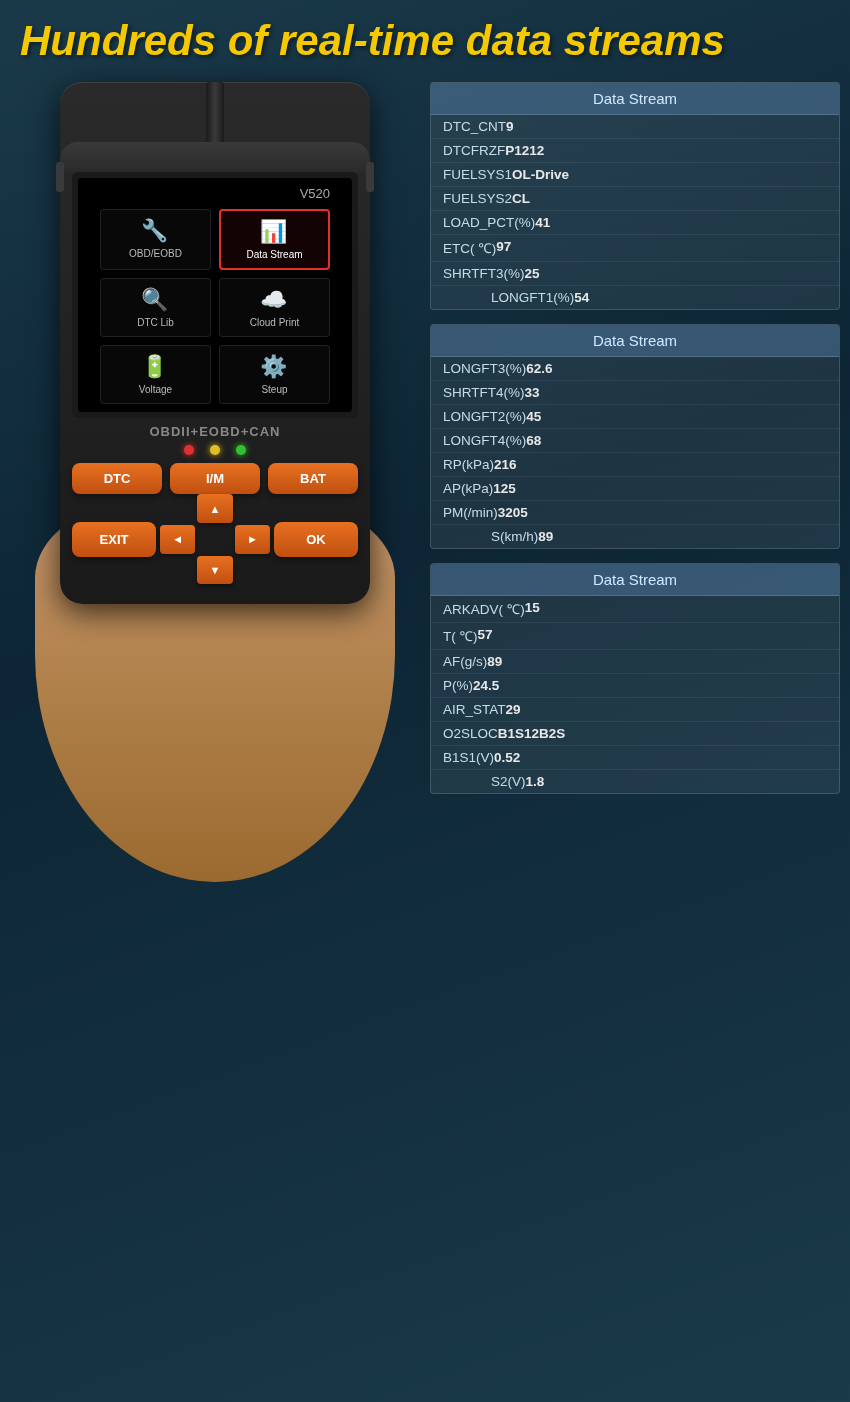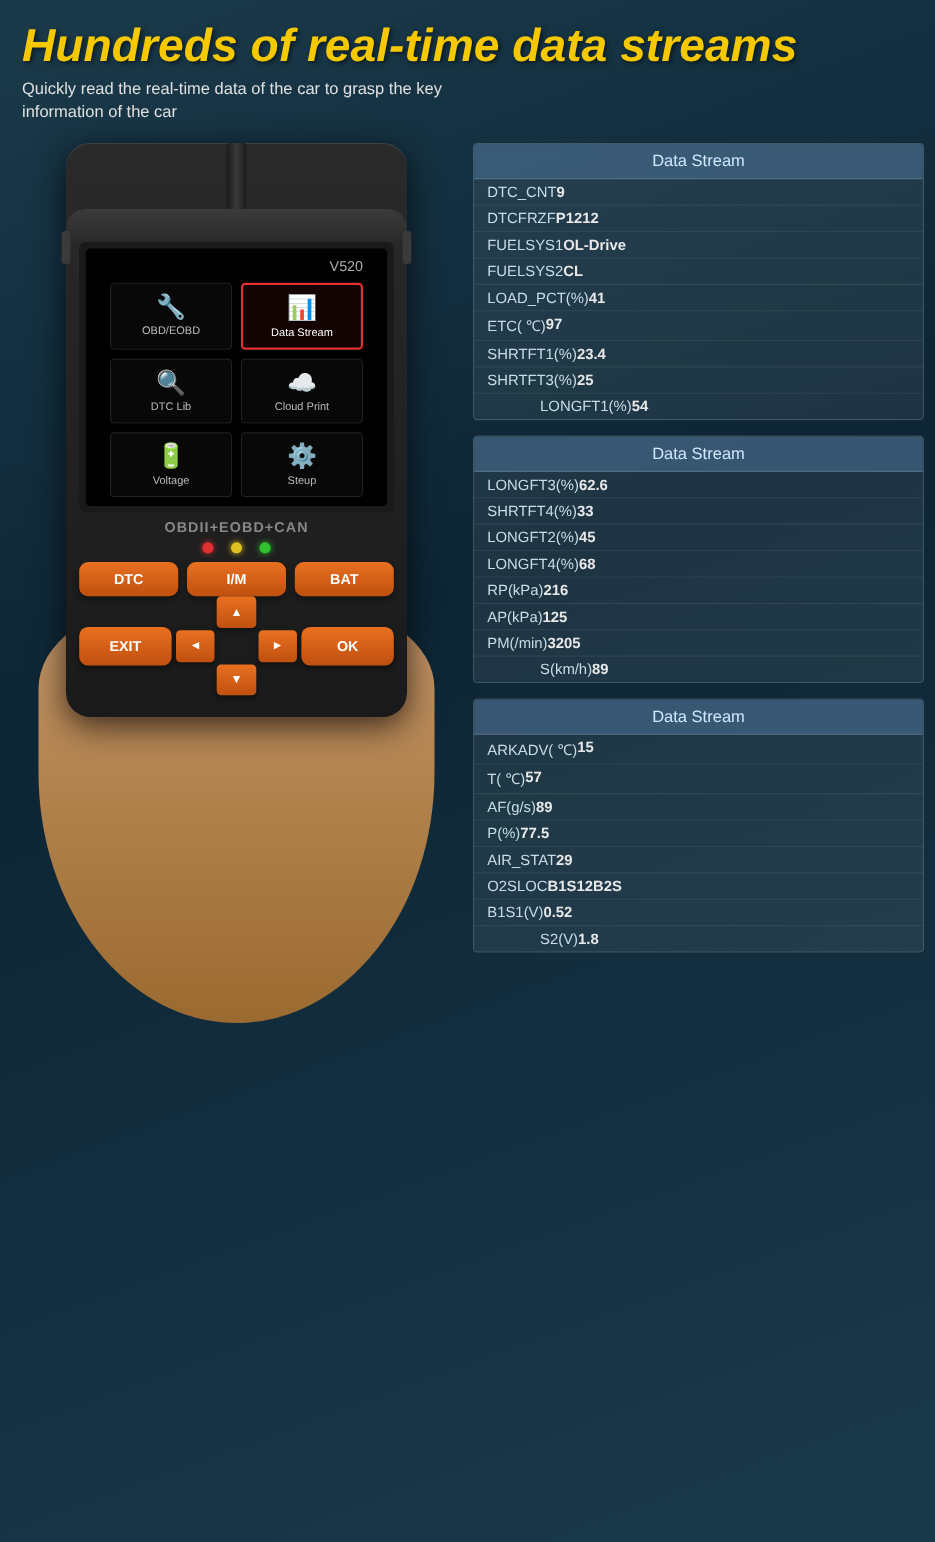--- a/index.html
+++ b/index.html
@@ -303,21 +303,20 @@
     }
     .side-btn-left { left: -4px; }
     .side-btn-right { right: -4px; }
 
   </style>
 </head>
 <body>
 
 <div class="header">
   <h1 class="main-title">Hundreds of real-time data streams</h1>
-  <p class="subtitle">Quickly read the real-time data of the car to grasp the key information of the car</p>
 </div>
 
 <div class="content-area">
 
   <div class="device-area">
     <div class="device-container">
 
       <div class="fingers">
         <div class="finger"></div>
         <div class="finger"></div>
@@ -435,24 +434,20 @@
         </div>
       <div class="data-table-row">
           <span class="row-label">LOAD_PCT(%)</span>
           <span class="row-value">41</span>
         </div>
       <div class="data-table-row">
           <span class="row-label">ETC( ℃)</span>
           <span class="row-value">97</span>
         </div>
       <div class="data-table-row">
-          <span class="row-label">SHRTFT1(%)</span>
-          <span class="row-value">23.4</span>
-        </div>
-      <div class="data-table-row">
           <span class="row-label">SHRTFT3(%)</span>
           <span class="row-value">25</span>
         </div>
       <div class="data-table-row">
           <span class="row-label">LONGFT1(%)</span>
           <span class="row-value">54</span>
         </div>
     </div>
 
     <div class="data-table">
@@ -500,21 +495,21 @@
       <div class="data-table-row">
           <span class="row-label">T( ℃)</span>
           <span class="row-value">57</span>
         </div>
       <div class="data-table-row">
           <span class="row-label">AF(g/s)</span>
           <span class="row-value">89</span>
         </div>
       <div class="data-table-row">
           <span class="row-label">P(%)</span>
-          <span class="row-value">77.5</span>
+          <span class="row-value">24.5</span>
         </div>
       <div class="data-table-row">
           <span class="row-label">AIR_STAT</span>
           <span class="row-value">29</span>
         </div>
       <div class="data-table-row">
           <span class="row-label">O2SLOC</span>
           <span class="row-value">B1S12B2S</span>
         </div>
       <div class="data-table-row">

